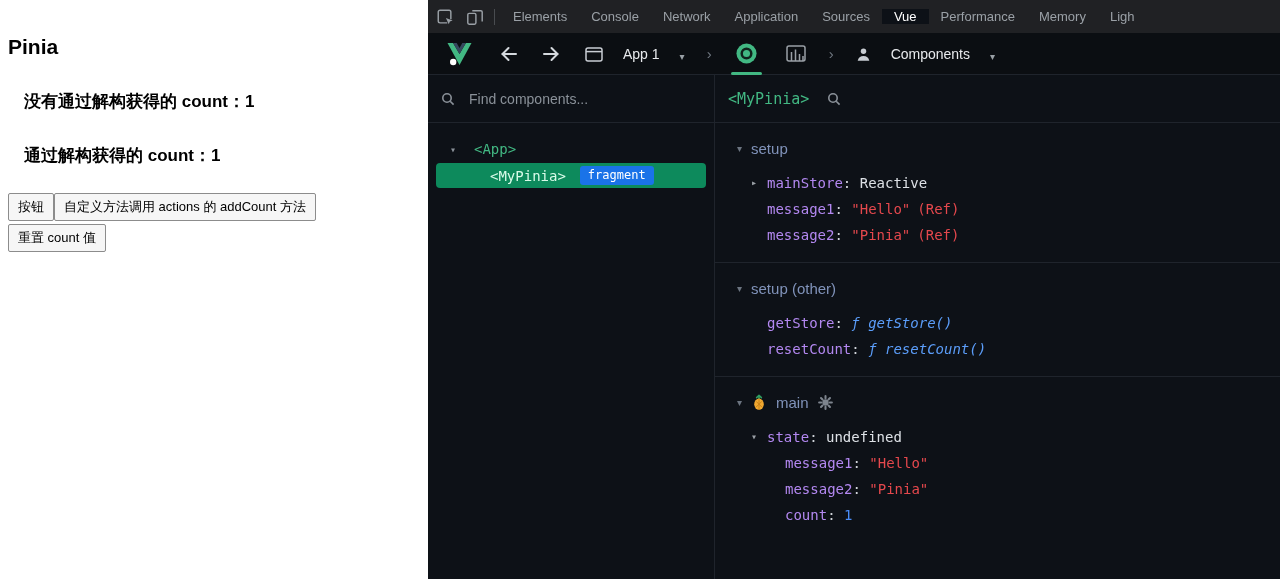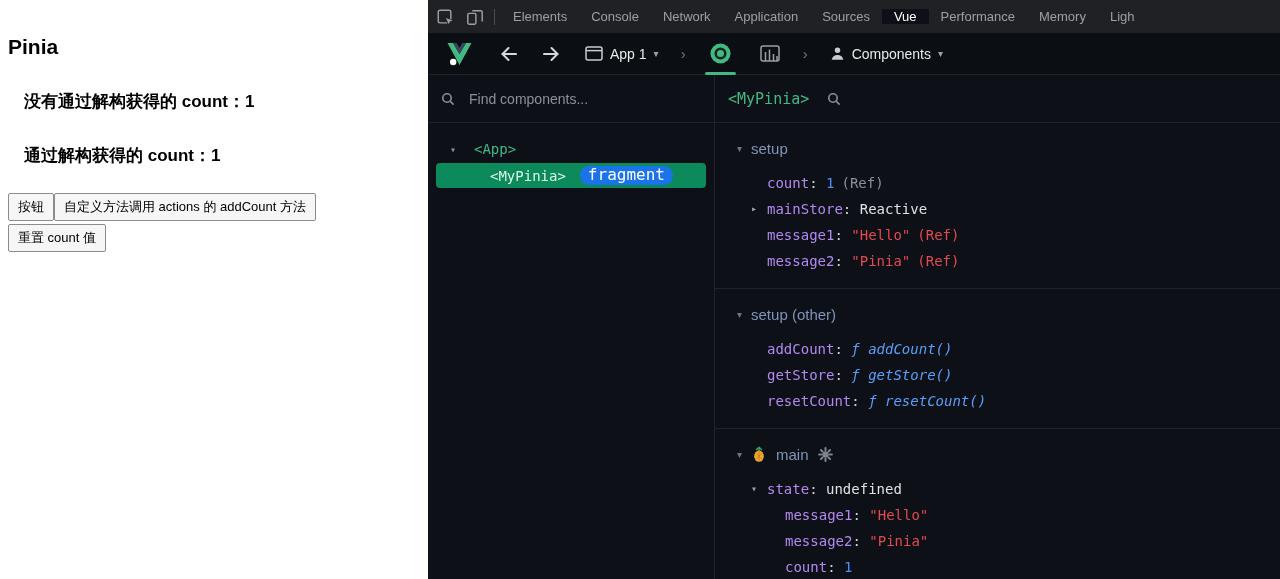--- a/index.html
+++ b/index.html
@@ -31,21 +31,21 @@
   .tb-sep { width: 1px; height: 16px; background: #494c50; align-self: center; margin: 0 3px; }
   .tabs { display: flex; align-items: stretch; }
   .tab { display: flex; align-items: center; padding: 0 12px; cursor: default; }
   .tab.active { background: #0d1117; color: #ffffff; }
 
   
   .vue-toolbar { height: 42px; background: #0b0e12; border-bottom: 1px solid #1f242c;
                  display: flex; align-items: center; padding: 0 18px; gap: 14px; }
   .logo { display: flex; align-items: center; margin-right: 8px; }
   .nav-arrow { display: flex; align-items: center; padding: 0 4px; }
-  .selector { display: flex; align-items: center; gap: 7px; padding: 0 6px; font-size: 14px; color: #e8eaed; }
+  .selector { display: flex; align-items: flex-end; gap: 20px; padding: 0 6px; font-size: 14px; color: #e8eaed; }
   .caret-down { font-size: 10px; color: #9aa0a6; }
   .crumb-sep { color: #707780; font-size: 15px; padding: 0 2px; }
   .tool-tab { position: relative; height: 42px; display: flex; align-items: center; padding: 0 7px; }
   .tool-tab.active::after { content: ""; position: absolute; left: 3px; right: 3px; bottom: 0;
                             height: 2.5px; background: #42b883; border-radius: 2px; }
 
   
   .panels { display: flex; height: 504px; }
   .tree-panel { width: 287px; border-right: 1px solid #1f242c; display: flex; flex-direction: column; }
   .state-panel { flex: 1; display: flex; flex-direction: column; overflow: hidden; }
@@ -56,22 +56,22 @@
   .ghost::placeholder { color: #8a9199; }
 
   
   .tree { padding-top: 13px; font-family: "DejaVu Sans Mono", "Liberation Mono", monospace;
           font-size: 14px; flex: 1; overflow: hidden; }
   .tree-row { position: relative; height: 26px; display: flex; align-items: center; }
   .tcaret { position: absolute; left: 22px; font-size: 10px; color: #8a9199; }
   .tree-row .tag { color: #42b883; margin-left: 46px; }
   .tree-row.selected { background: #0d8a5c; margin: 1px 8px 0; border-radius: 4px; height: 25px; }
   .tree-row.selected .tag { color: #d9fbe9; margin-left: 54px; }
-  .badge { margin-left: 14px; background: #1a73e8; color: #fff; font-size: 16px;
-           padding: 1px 8px 2px; border-radius: 9px; line-height: 16px; }
+  .badge { margin-left: 14px; background: #1a73e8; color: #fff; font-size: 12px;
+           padding: 1px 8px 2px; border-radius: 3px; line-height: 16px; }
 
   
   .comp-name { color: #42b883; font-family: "DejaVu Sans Mono", "Liberation Mono", monospace;
                font-size: 15px; margin-right: 4px; }
   .state-sections { flex: 1; overflow: hidden;
                     font-family: "DejaVu Sans Mono", "Liberation Mono", monospace; font-size: 14px; }
   .st-section { padding: 12px 0 14px; border-bottom: 1px solid #1f242c; }
   .st-section:last-child { border-bottom: none; }
   .sec-header { height: 26px; display: flex; align-items: center; gap: 9px; padding-left: 22px;
                 margin-bottom: 9px; font-family: "Liberation Sans", sans-serif;
@@ -229,31 +229,29 @@
                 <path d="M9.2 9.2l3.4 3.4"></path>
             </svg>
           </span>
         </div>
         <div class="state-sections">
             <section class="st-section">
               <div class="sec-header">
                 <span class="sec-caret">▾</span>
                 <span class="sec-title">setup</span>
               </div>
-              <div class="entry" style="padding-left: 52px;"><span class="k">count</span><span class="colon">: </span><span class="val v-number">1</span><span class="meta meta-gray">(Ref)</span></div>
               <div class="entry" style="padding-left: 52px;"><span class="ecaret" style="left:36px">▸</span><span class="k">mainStore</span><span class="colon">: </span><span class="val v-plain">Reactive</span></div>
               <div class="entry" style="padding-left: 52px;"><span class="k">message1</span><span class="colon">: </span><span class="val v-string">"Hello"</span><span class="meta meta-red">(Ref)</span></div>
               <div class="entry" style="padding-left: 52px;"><span class="k">message2</span><span class="colon">: </span><span class="val v-string">"Pinia"</span><span class="meta meta-red">(Ref)</span></div>
             </section>
             <section class="st-section">
               <div class="sec-header">
                 <span class="sec-caret">▾</span>
                 <span class="sec-title">setup (other)</span>
               </div>
-              <div class="entry" style="padding-left: 52px;"><span class="k">addCount</span><span class="colon">: </span><span class="val v-function">ƒ addCount()</span></div>
               <div class="entry" style="padding-left: 52px;"><span class="k">getStore</span><span class="colon">: </span><span class="val v-function">ƒ getStore()</span></div>
               <div class="entry" style="padding-left: 52px;"><span class="k">resetCount</span><span class="colon">: </span><span class="val v-function">ƒ resetCount()</span></div>
             </section>
             <section class="st-section">
               <div class="sec-header">
                 <span class="sec-caret">▾</span>
                 <span class="sec-ic">
                   <svg width="16" height="17" viewBox="0 0 16 17">
                     <path d="M8 1.2L10.4 3.6M8 1.2L5.6 3.6M8 1.2V4.4" stroke="#2f9e63" stroke-width="1.5" fill="none" stroke-linecap="round"></path>
                     <ellipse cx="8" cy="10.2" rx="4.8" ry="5.6" fill="#f0a830"></ellipse>

